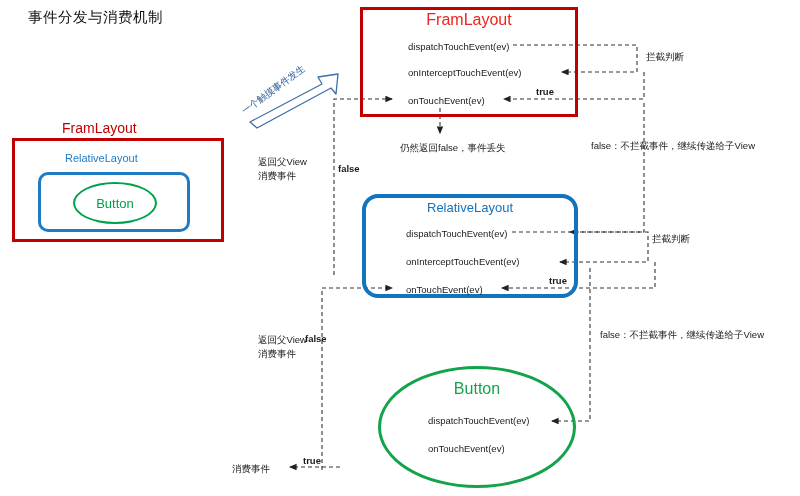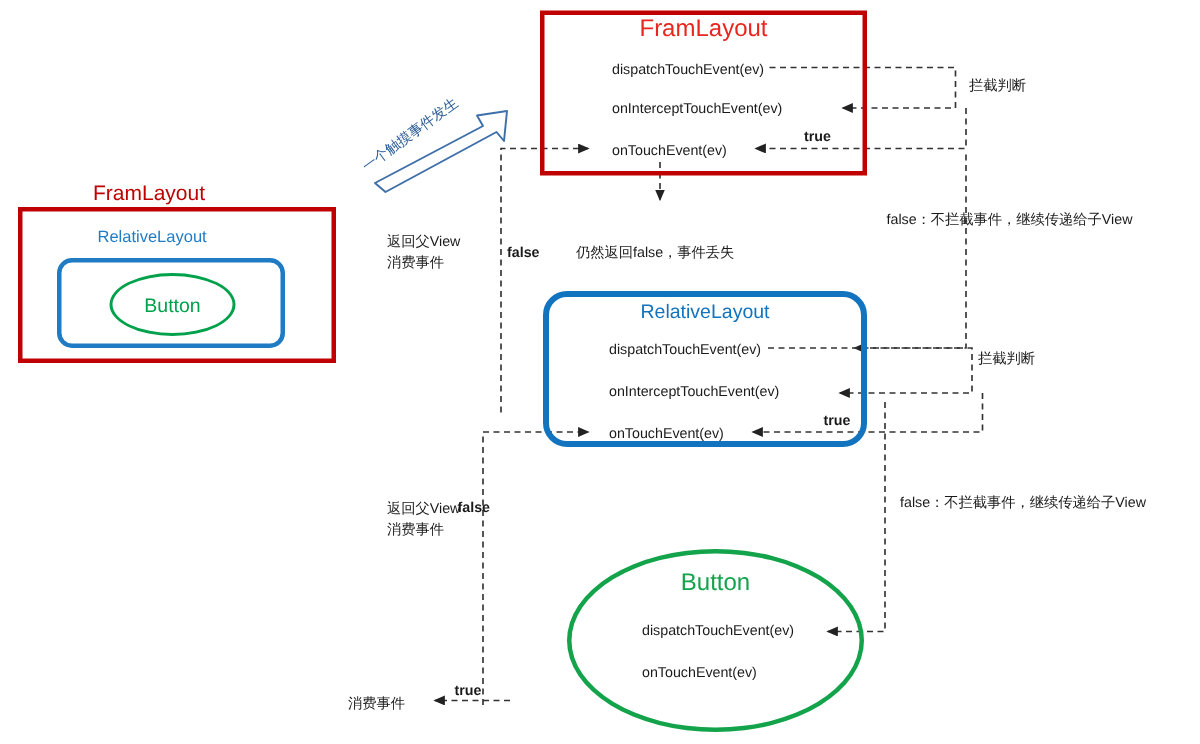--- a/index.html
+++ b/index.html
@@ -144,21 +144,21 @@
     font-size: 9.5px;
     color: #1a1a1a;
     white-space: nowrap;
   }
   #note-intercept-1 { left: 646px; top: 51px; }
   #note-intercept-2 { left: 652px; top: 233px; }
   #note-true-1 { left: 536px; top: 86px; font-weight: bold; }
   #note-true-2 { left: 549px; top: 275px; font-weight: bold; }
   #note-false-left-1 { left: 338px; top: 163px; font-weight: bold; }
   #note-false-left-2 { left: 305px; top: 333px; font-weight: bold; }
-  #note-lost { left: 384px; top: 142px; margin-top: 20px; }
+  #note-lost { left: 400px; top: 142px; }
   #note-right-1 { left: 591px; top: 140px; }
   #note-right-2 { left: 600px; top: 329px; }
   #note-return-1 { left: 258px; top: 155px; line-height: 14px; }
   #note-return-2 { left: 258px; top: 333px; line-height: 14px; }
   #note-consume { left: 232px; top: 463px; }
   #note-true-3 { left: 303px; top: 455px; font-weight: bold; }
   #note-touch-happen {
     left: 246px; top: 76px;
     width: 110px; height: 52px;
   }
@@ -204,20 +204,21 @@
       <path d="M322,470 L322,288 L392,288" marker-end="url(#ah)"></path>
 
       <path d="M340,467 L290,467" marker-end="url(#ah)"></path>
     </g>
 
     <g>
       <path d="M250,122 L322,84 L318,77 L338,74 L336,94 L331,88 L257,128 z" fill="#ffffff" stroke="#3F6FA8" stroke-width="1.3" stroke-linejoin="round"></path>
     </g>
   </svg>
 
+  <div class="abs" id="page-title">事件分发与消费机制</div>
 
   <div class="abs" id="legend-frame-label">FramLayout</div>
   <div class="abs" id="legend-frame-box"></div>
   <div class="abs" id="legend-relative-label">RelativeLayout</div>
   <div class="abs" id="legend-relative-box"></div>
   <div class="abs" id="legend-button-ellipse">
     <span>Button</span>
   </div>
 
   <div class="abs" id="frame-box"></div>

